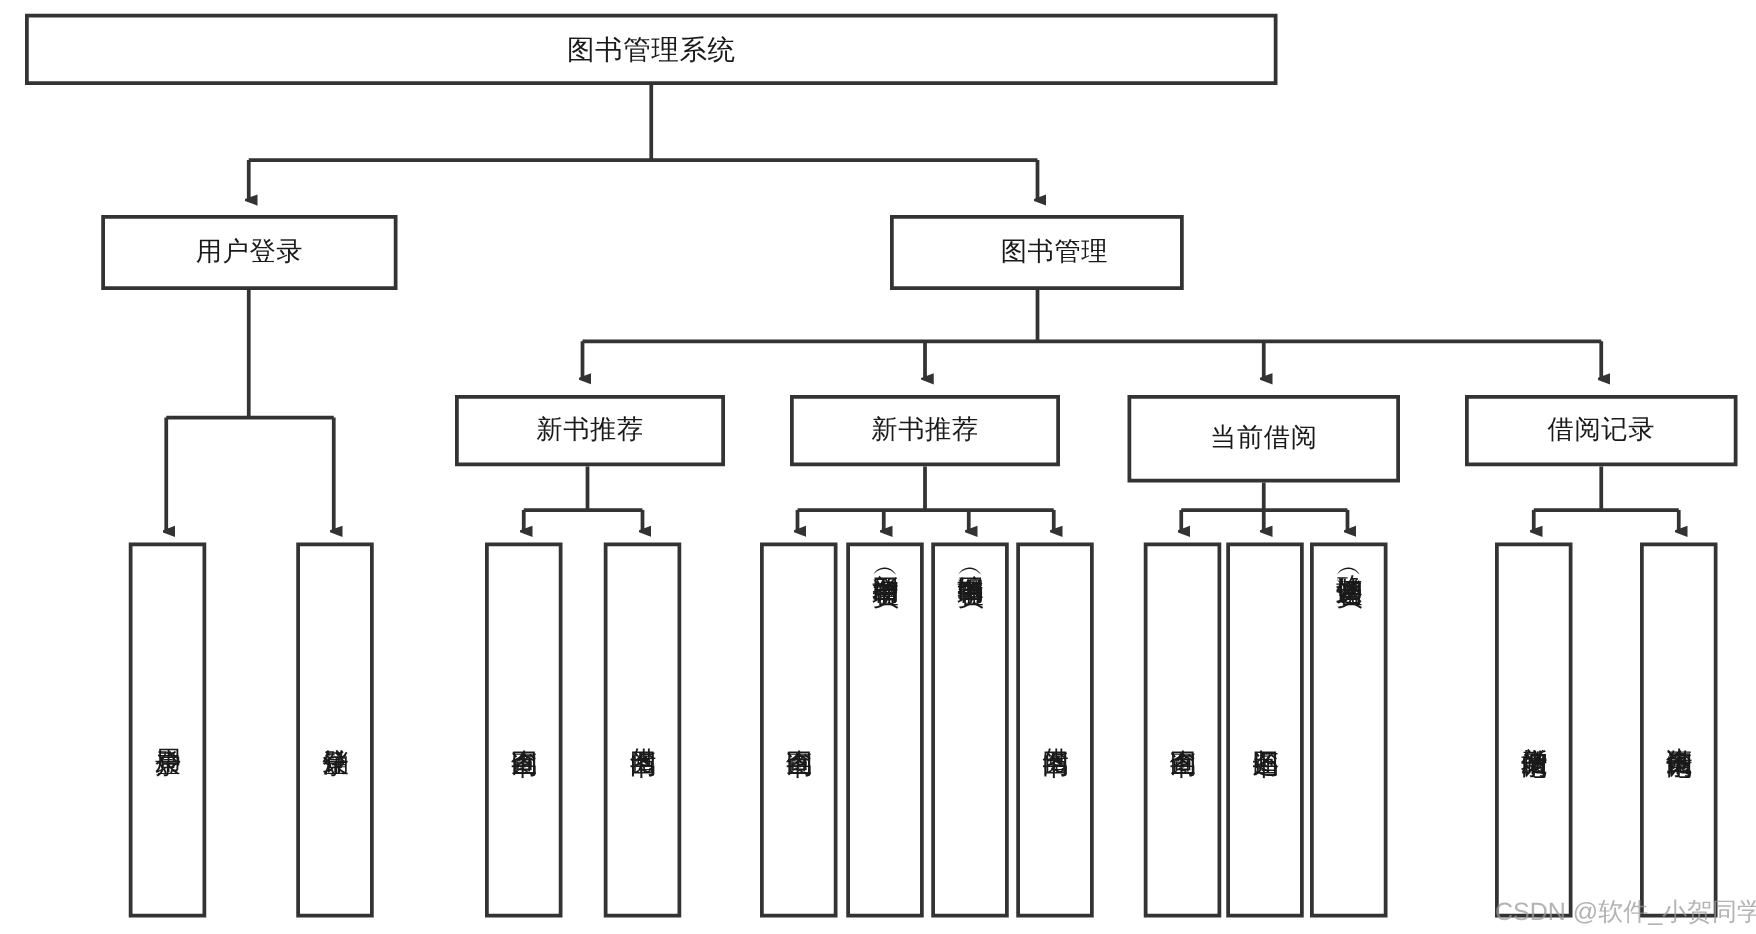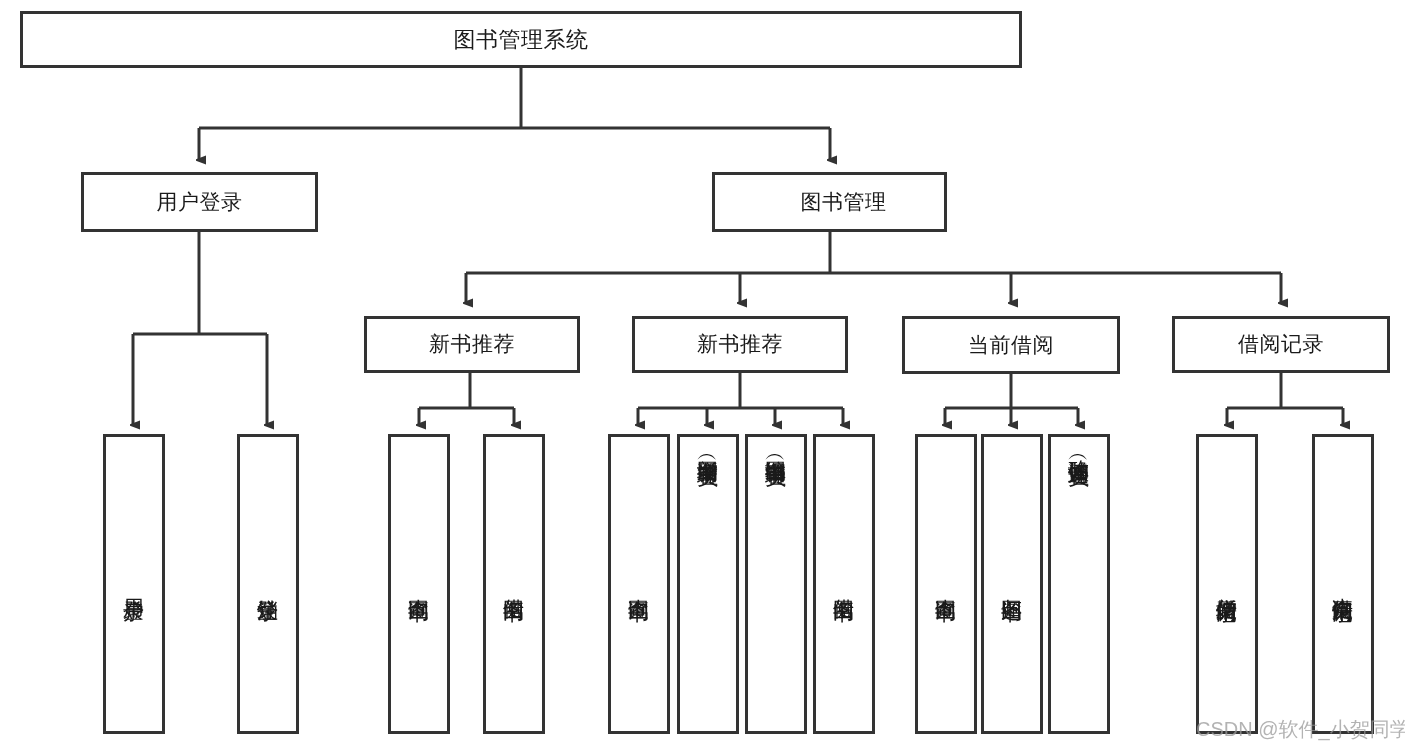--- a/index.html
+++ b/index.html
@@ -139,21 +139,21 @@
   <div class="node h" style="left:712px; top:172px; width:235px; height:60px;padding-left:28px;">
     <span class="node-label">图书管理</span>
   </div>
 
   <div class="node h" style="left:364px; top:316px; width:216px; height:57px;">
     <span class="node-label">新书推荐</span>
   </div>
   <div class="node h" style="left:632px; top:316px; width:216px; height:57px;">
     <span class="node-label">新书推荐</span>
   </div>
-  <div class="node h" style="left:902px; top:316px; width:218px; height:58px;">
+  <div class="node h" style="left:902px; top:316px; width:218px; height:70px;">
     <span class="node-label">当前借阅</span>
   </div>
   <div class="node h" style="left:1172px; top:316px; width:218px; height:57px;">
     <span class="node-label">借阅记录</span>
   </div>
 
   <div class="node v centered" style="left:103px; top:434px; width:62px; height:300px;">
     <span class="node-label">用户登录</span>
   </div>
   <div class="node v centered" style="left:237px; top:434px; width:62px; height:300px;">

